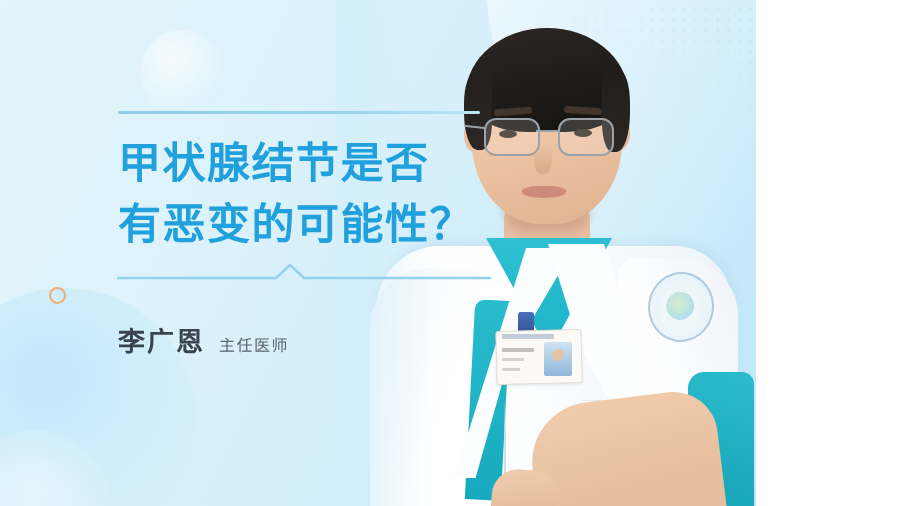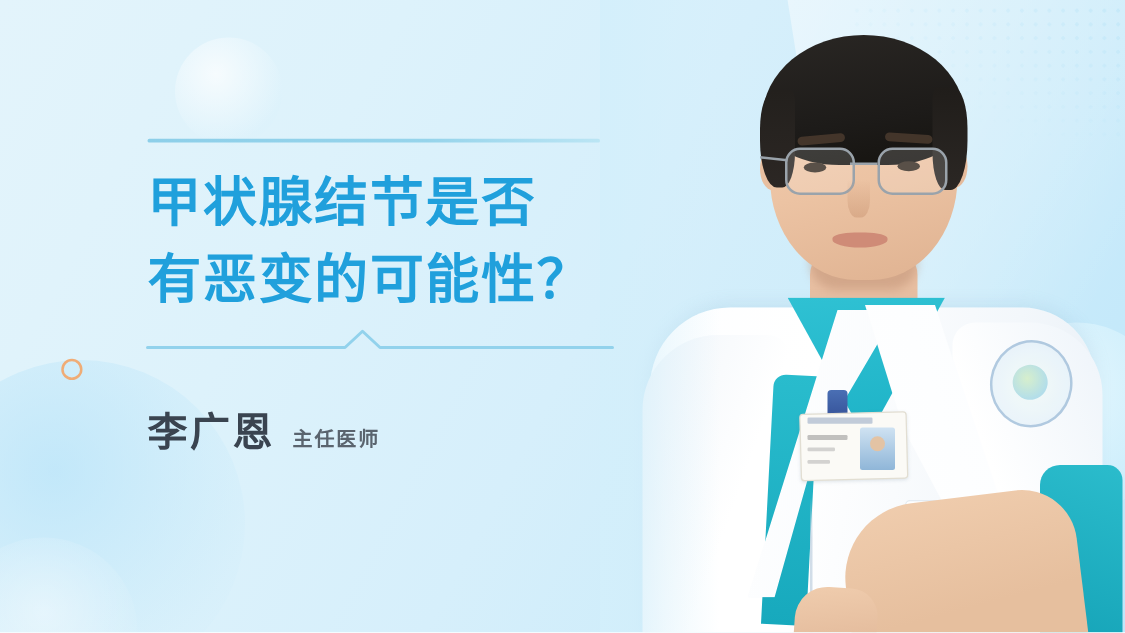--- a/index.html
+++ b/index.html
@@ -7,21 +7,21 @@
     margin: 0;
     padding: 0;
     background: #ffffff;
   }
   body {
     font-family: "DejaVu Sans", "Liberation Sans", sans-serif;
   }
 
   .cover {
     position: relative;
-    width: 900px;
+    width: 756px;
     height: 506px;
     overflow: hidden;
     background: linear-gradient(118deg, #e3f4fb 0%, #ddf2fb 28%, #d6effb 52%, #cdecfa 72%, #bfe7fa 100%);
   }
 
   
   .bg-layer { position: absolute; inset: 0; pointer-events: none; }
 
   .dot-grid {
     position: absolute;
@@ -110,28 +110,28 @@
 
   .doctor-name-row {
     position: absolute;
     left: 118px; top: 320px;
     display: flex;
     align-items: baseline;
     gap: 14px;
   }
   .doctor-name {
     color: #3a4450;
-    font-size: 32px;
+    font-size: 27px;
     font-weight: 700;
     letter-spacing: 2px;
   }
   .doctor-rank {
     color: #5a646e;
     font-size: 16px;
-    font-weight: 700;
+    font-weight: 400;
     letter-spacing: 1.5px;
   }
   .doctor-affiliation {
     position: absolute;
     left: 118px; top: 363px;
     color: #3f4a55;
     font-size: 21px;
     font-weight: 400;
     letter-spacing: .6px;
     white-space: nowrap;

